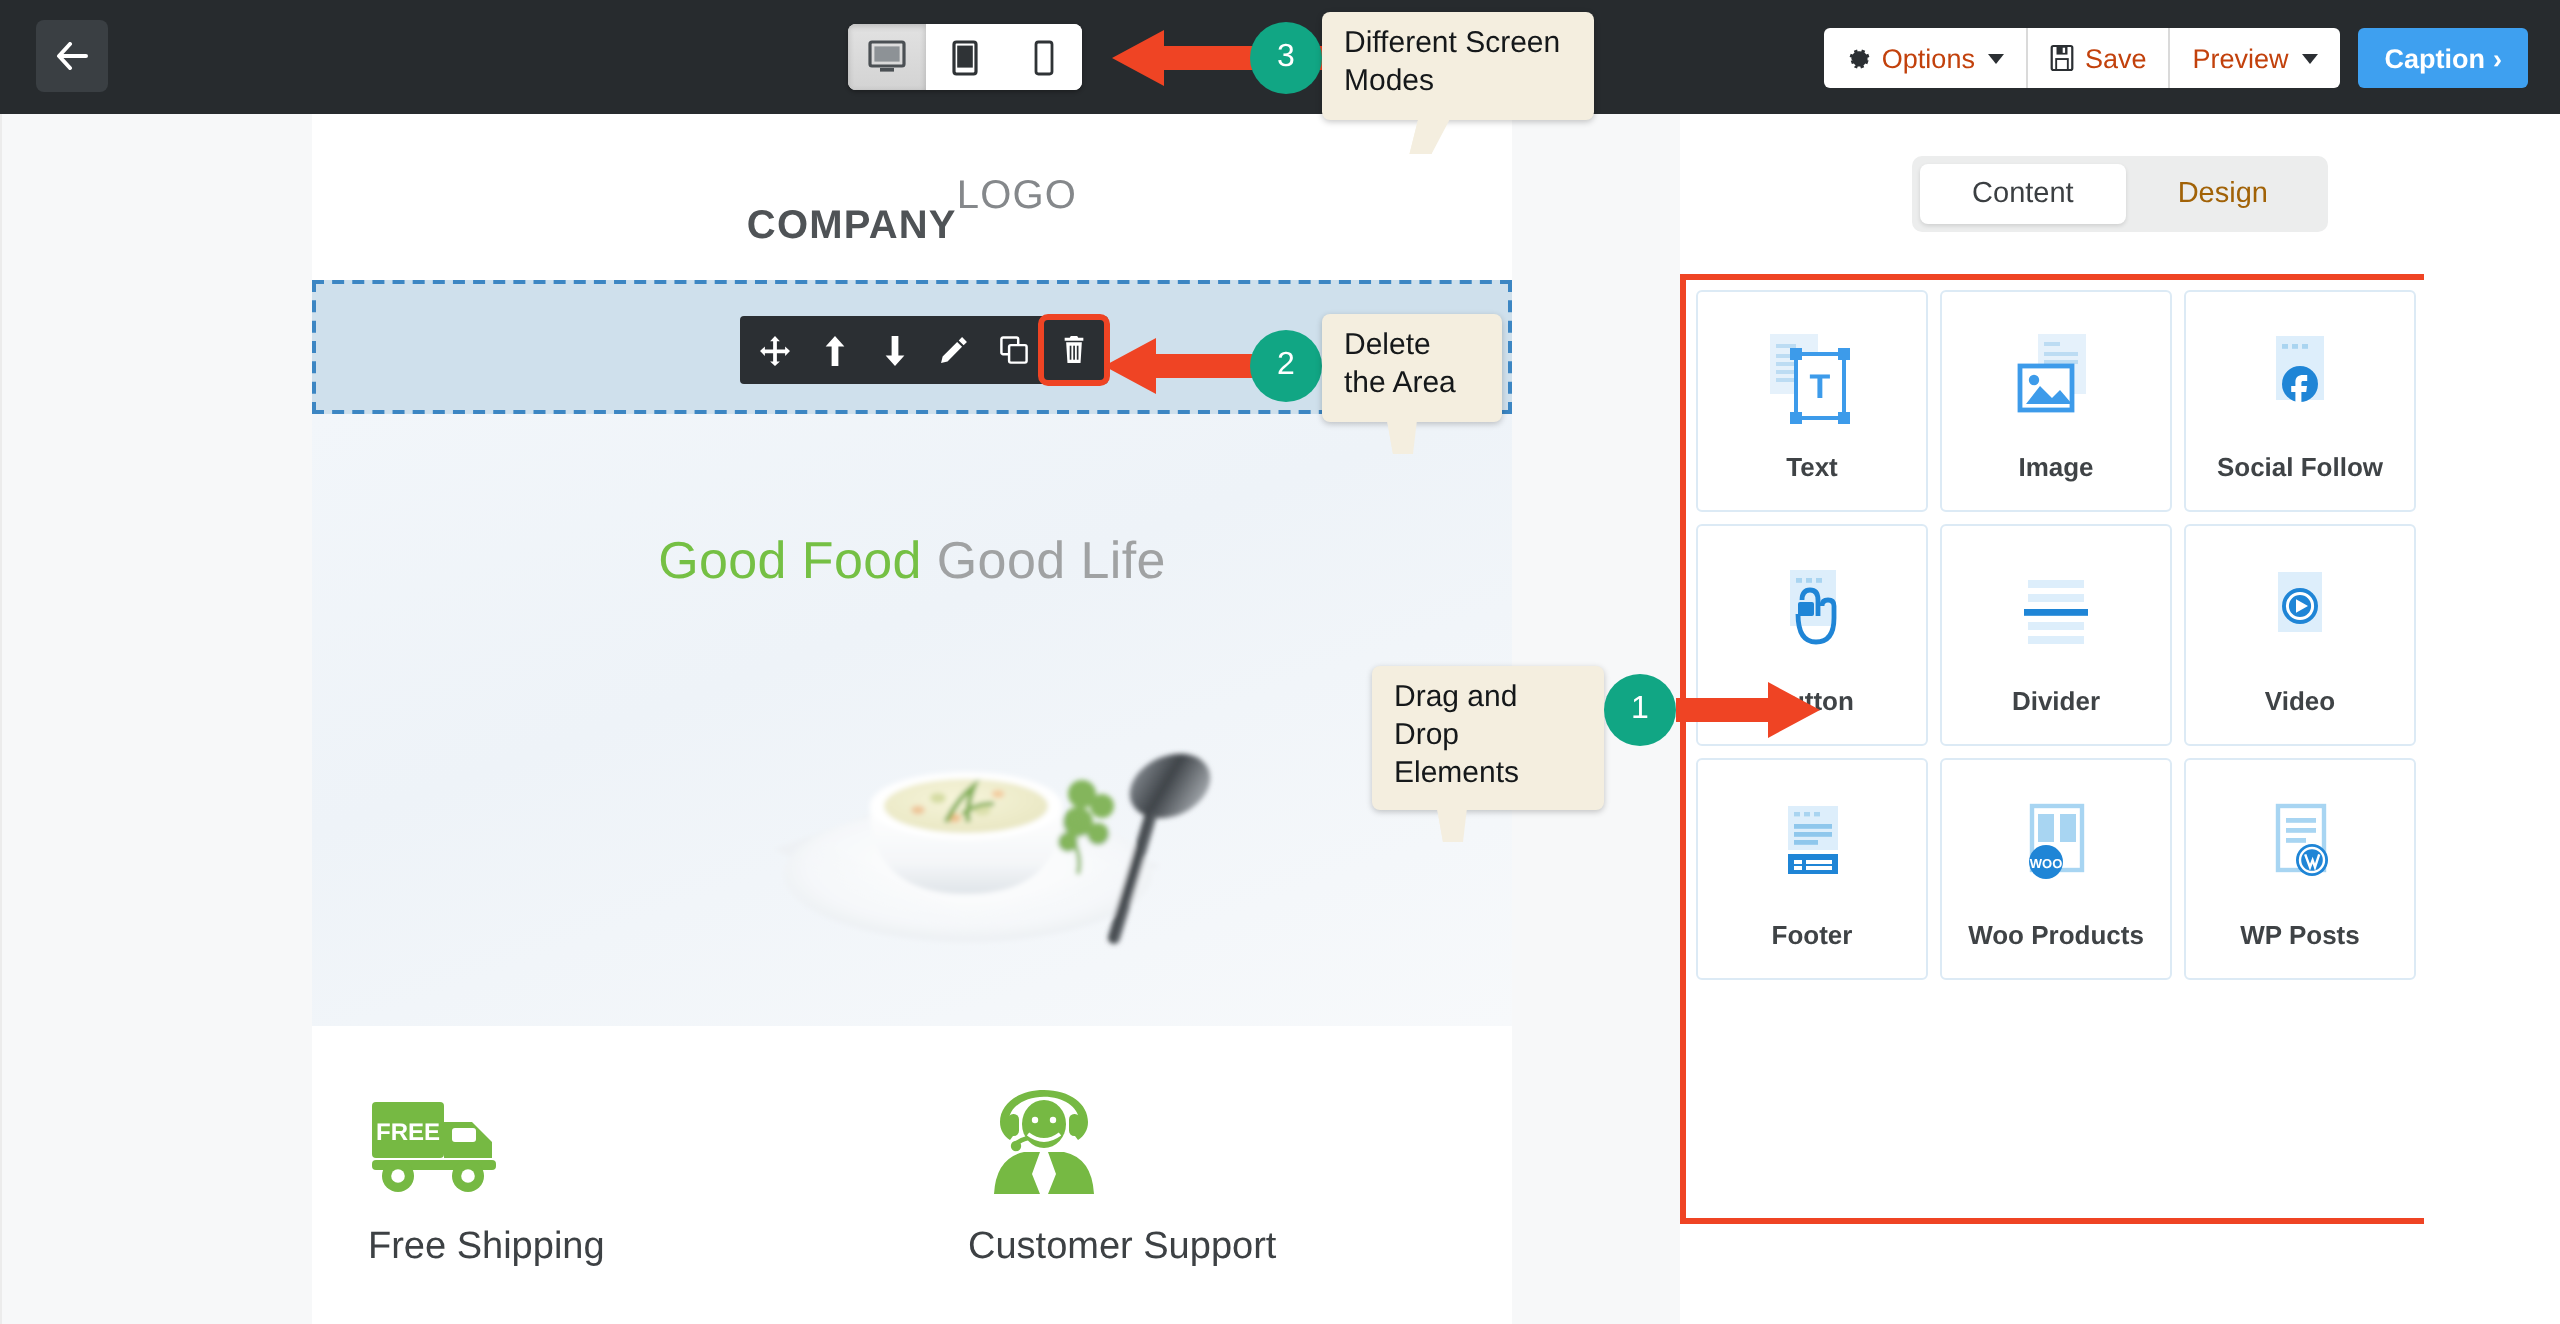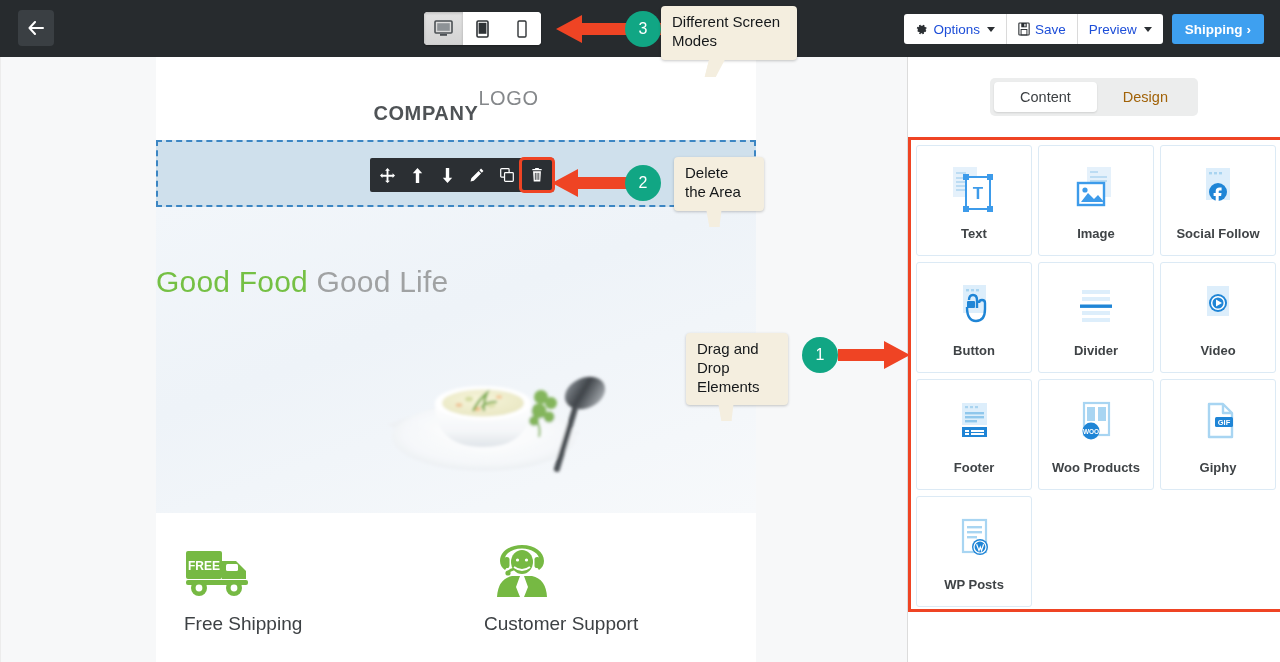--- a/index.html
+++ b/index.html
@@ -56,21 +56,21 @@
     display: flex;
     background: #ffffff;
     border-radius: 3px;
     overflow: hidden;
     height: 30px;
   }
   .btn-group > div {
     display: flex; align-items: center; gap: 5px;
     padding: 0 11px;
     font-size: 13.5px;
-    color: #1d4ed8;
+    color: #c2410c;
     cursor: pointer;
     border-right: 1px solid #dadada;
     height: 30px;
     white-space: nowrap;
   }
   .btn-group > div:last-child { border-right: none; }
   .caret {
     width: 0; height: 0;
     border-left: 4px solid transparent;
     border-right: 4px solid transparent;
@@ -146,22 +146,22 @@
   }
 
   .hero {
     position: relative;
     height: 306px;
     background: linear-gradient(160deg,#f2f6fa 0%, #eef3f8 40%, #f7f9fb 100%);
     overflow: hidden;
   }
   .hero-title {
     position: absolute; top: 58px; width: 100%;
-    text-align: left;
-    font-size: 30px;
+    text-align: center;
+    font-size: 26px;
     letter-spacing: .2px;
   }
   .hero-title .g { color: #75c044; }
   .hero-title .l { color: #a0a2a3; }
 
   
   .soup { position:absolute; left: 50%; top: 118px; transform: translateX(-50%); }
 
   .features {
     height: 149px;
@@ -175,21 +175,21 @@
   .feature-icon { height: 58px; display:flex; align-items:flex-end; }
   .feature-label {
     margin-top: 14px;
     font-size: 19px;
     color: #3d4144;
   }
 
   
   .sidebar {
     position: absolute; right: 0; top: 57px;
-    width: 372px; height: 605px;
+    width: 440px; height: 605px;
     background: #ffffff;
   }
   .seg-wrap {
     display: flex; justify-content: center;
     padding-top: 21px;
   }
   .segmented {
     display: flex;
     background: #eceded;
     border-radius: 5px;
@@ -335,21 +335,21 @@
           <rect x="3.6" y="8.6" width="6.8" height="6.4" fill="none" stroke="#2b2f33" stroke-width="1.1"></rect>
         </svg>
         <span>Save</span>
       </div>
       <div>
         <span>Preview</span>
         <i class="caret"></i>
       </div>
     </div>
     <div class="settings-btn">
-      <span>Shipping</span>
+      <span>Caption</span>
       <span>›</span>
     </div>
   </div>
 </div>
 
 <div class="workspace">
   <div class="email-canvas">
 
     <div class="logo-block">
       <b>COMPANY</b>
@@ -649,30 +649,20 @@
           <rect x="10" y="3" width="25" height="32" fill="none" stroke="#a8d5f2" stroke-width="2.2"></rect>
           <rect x="13" y="7" width="8" height="14" fill="#a8d5f2"></rect>
           <rect x="24" y="7" width="8" height="14" fill="#a8d5f2"></rect>
           <circle cx="17" cy="31" r="8.5" fill="#1f85d6"></circle>
           <text x="17" y="34" font-family="Liberation Sans, sans-serif" font-size="6.5" font-weight="bold" fill="#ffffff" text-anchor="middle">WOO</text>
         </svg>
       </div>
       <div class="el-label">Woo Products</div>
     </div>
 
-    <div class="el-card">
-      <div class="el-icon">
-        <svg width="44" height="46" viewBox="0 0 44 46">
-          <path d="M13 4 h14 l9 9 v24 H13z M27 4 v9 h9" fill="none" stroke="#a8d5f2" stroke-width="2.4" stroke-linejoin="round"></path>
-          <rect x="19" y="17" width="18" height="10" rx="1.5" fill="#1f85d6"></rect>
-          <text x="28" y="25" font-family="Liberation Sans, sans-serif" font-size="7.5" font-weight="bold" fill="#ffffff" text-anchor="middle">GIF</text>
-        </svg>
-      </div>
-      <div class="el-label">Giphy</div>
-    </div>
 
     <div class="el-card">
       <div class="el-icon">
         <svg width="44" height="46" viewBox="0 0 44 46">
           <rect x="11" y="3" width="23" height="32" fill="none" stroke="#a8d5f2" stroke-width="2.2"></rect>
           <g fill="#a8d5f2">
               <rect x="15" y="9" width="15" height="2.4"></rect>
               <rect x="15" y="14" width="15" height="2.4"></rect>
               <rect x="15" y="19" width="10" height="2.4"></rect>
             </g>
@@ -700,25 +690,25 @@
 </div>
 
 <div class="ann" style="left:552px; top:167px;">
   <svg class="arrow-l" width="90" height="32" viewBox="0 0 90 32">
     <path d="M0 16 L26 2 V10 H90 V22 H26 V30 Z" fill="#ef4424"></path>
   </svg>
 </div>
 <div class="ann" style="left:625px; top:165px;">
   <div class="badge">2</div>
 </div>
-<div class="ann" style="left:661px; top:157px; width:90px;margin-left:13px;">
+<div class="ann" style="left:661px; top:157px; width:90px;">
   <div class="callout tail-bl2">Delete the Area</div>
 </div>
 
-<div class="ann" style="left:686px; top:333px; width:102px;">
+<div class="ann" style="left:686px; top:333px; width:116px;">
   <div class="callout tail-bl2">Drag and Drop Elements</div>
 </div>
 <div class="ann" style="left:802px; top:337px;">
   <div class="badge">1</div>
 </div>
 <div class="ann" style="left:838px; top:339px;">
   <svg class="arrow-r" width="72" height="32" viewBox="0 0 72 32">
     <path d="M72 16 L46 2 V10 H0 V22 H46 V30 Z" fill="#ef4424"></path>
   </svg>
 </div>

